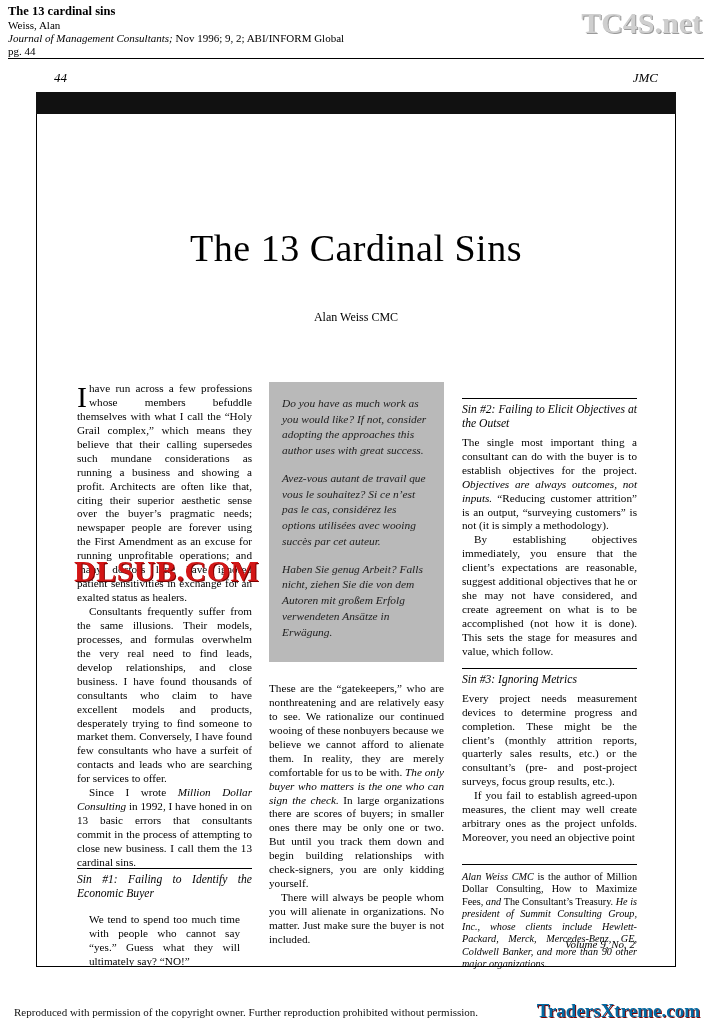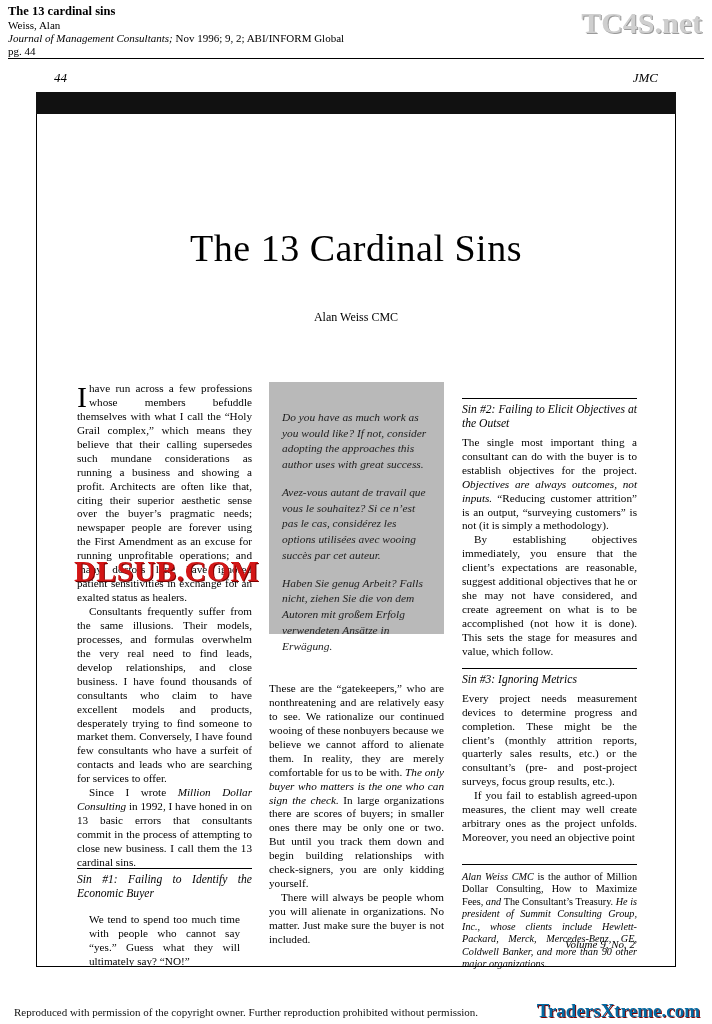--- a/index.html
+++ b/index.html
@@ -151,24 +151,24 @@
     padding: 3px 2px 0 0;
     font-family: "Liberation Serif", serif;
   }
 
   
   .pullquote {
     position: absolute;
     left: 192px;
     top: 0;
     width: 175px;
-    height: 252px;
+    height: 280px;
     background: #b9b9b9;
     box-sizing: border-box;
-    padding: 28px 13px;
+    padding: 14px 13px;
     font-style: italic;
     font-size: 11.4px;
     line-height: 1.38;
     color: #1c1c1c;
   }
   .pullquote p { margin: 0 0 12px 0; }
 
   .col-2-text {
     position: absolute;
     left: 192px;

